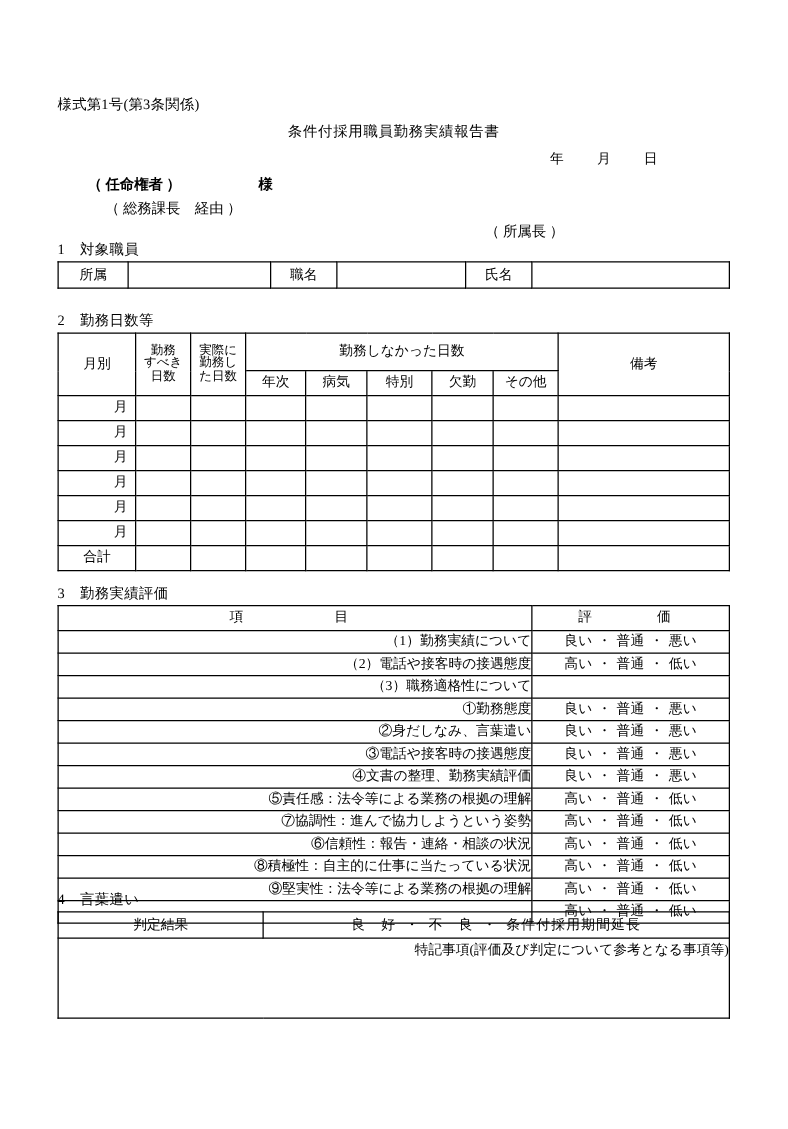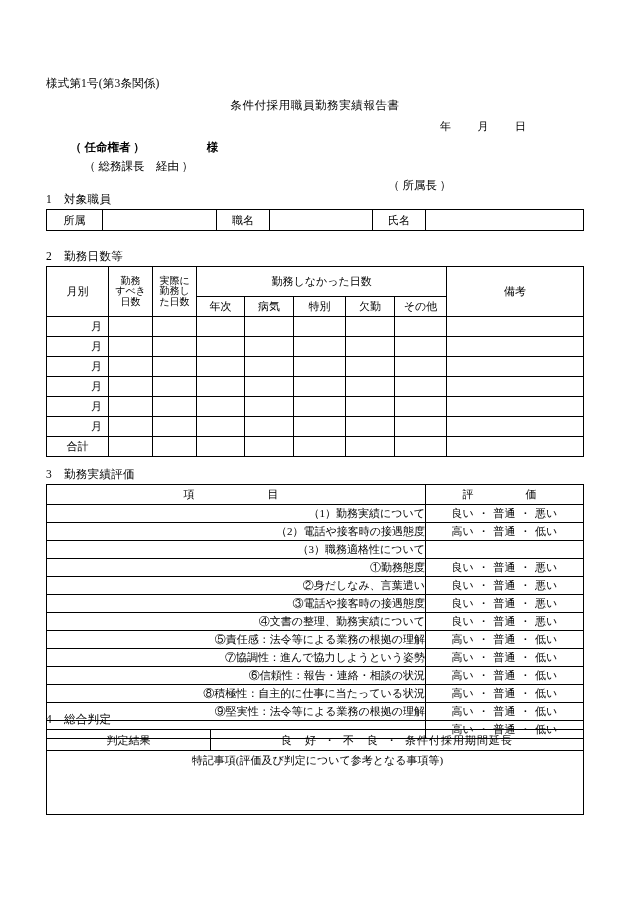--- a/index.html
+++ b/index.html
@@ -127,21 +127,21 @@
     white-space: nowrap;
     letter-spacing: 0.2px;
     margin-top: 41px;
   }
   .rating .dot { display: inline-block; padding: 0 4px; }
   .sp-title { letter-spacing: 10px; padding-left: 10px; }
 
   
   #judge-table { left: 46px; top: 729px; width: 537px; }
   #judge-table td.row-h { height: 20px; text-align: center; }
-  #judge-table td.note { height: 60px; vertical-align: top; text-align: center;
+  #judge-table td.note { height: 60px; vertical-align: top; text-align: right;
                          padding: 3px 0 0 5px !important; }
   .judge-opts { letter-spacing: 1px; }
   .judge-opts .w { display: inline-block; padding: 0 7px; }
 </style>
 </head>
 <body>
 
 <div class="page">
 
   <div class="form-no">様式第1号(第3条関係)</div>
@@ -341,21 +341,21 @@
         <td class="item-cell sub"><span class="idx">②</span><span>身だしなみ、言葉遣い</span></td>
         <td class="rating"><span>良い</span><span class="dot">・</span><span>普通</span><span class="dot">・</span><span>悪い</span></td>
       </tr>
 
       <tr>
         <td class="item-cell sub"><span class="idx">③</span><span>電話や接客時の接遇態度</span></td>
         <td class="rating"><span>良い</span><span class="dot">・</span><span>普通</span><span class="dot">・</span><span>悪い</span></td>
       </tr>
 
       <tr>
-        <td class="item-cell sub"><span class="idx">④</span><span>文書の整理、勤務実績について</span></td>
+        <td class="item-cell sub"><span class="idx">④</span><span>文書の整理、勤務実績評価</span></td>
         <td class="rating"><span>良い</span><span class="dot">・</span><span>普通</span><span class="dot">・</span><span>悪い</span></td>
       </tr>
 
       <tr>
         <td class="item-cell sub"><span class="idx">⑤</span><span>責任感：法令等による業務の根拠の理解</span></td>
         <td class="rating"><span>高い</span><span class="dot">・</span><span>普通</span><span class="dot">・</span><span>低い</span></td>
       </tr>
 
       <tr>
         <td class="item-cell sub"><span class="idx">⑦</span><span>協調性：進んで協力しようという姿勢</span></td>
@@ -378,21 +378,21 @@
       </tr>
 
       <tr>
         <td class="item-cell sub"><span class="idx"></span><span></span></td>
         <td class="rating"><span>高い</span><span class="dot">・</span><span>普通</span><span class="dot">・</span><span>低い</span></td>
       </tr>
     </tbody>
   </table>
 
   <div class="sec-heading" style="left:46px; top:712px;">
-    <span class="num">4</span><span>総合判定</span>
+    <span class="num">4</span><span>言葉遣い</span>
   </div>
 
   <table class="form" id="judge-table">
     <colgroup>
         <col style="width:164px">
         <col style="width:373px">
       </colgroup>
     <tbody>
       <tr>
         <td class="ctr row-h">判定結果</td>

